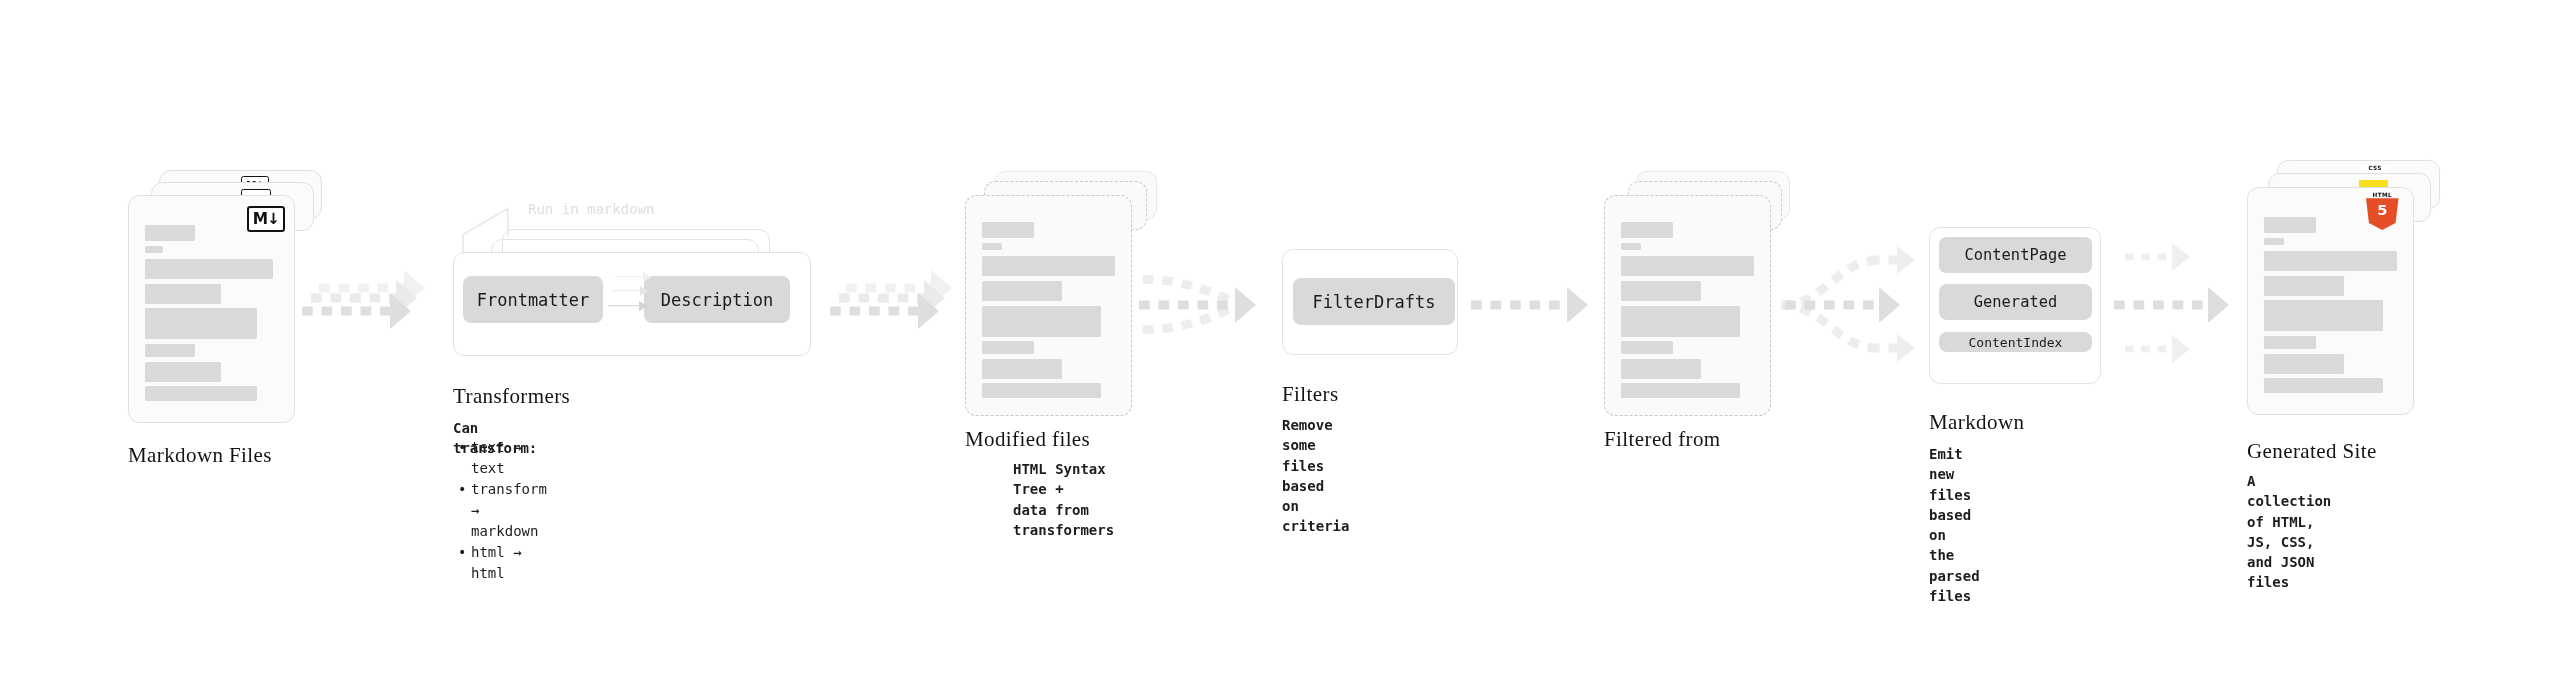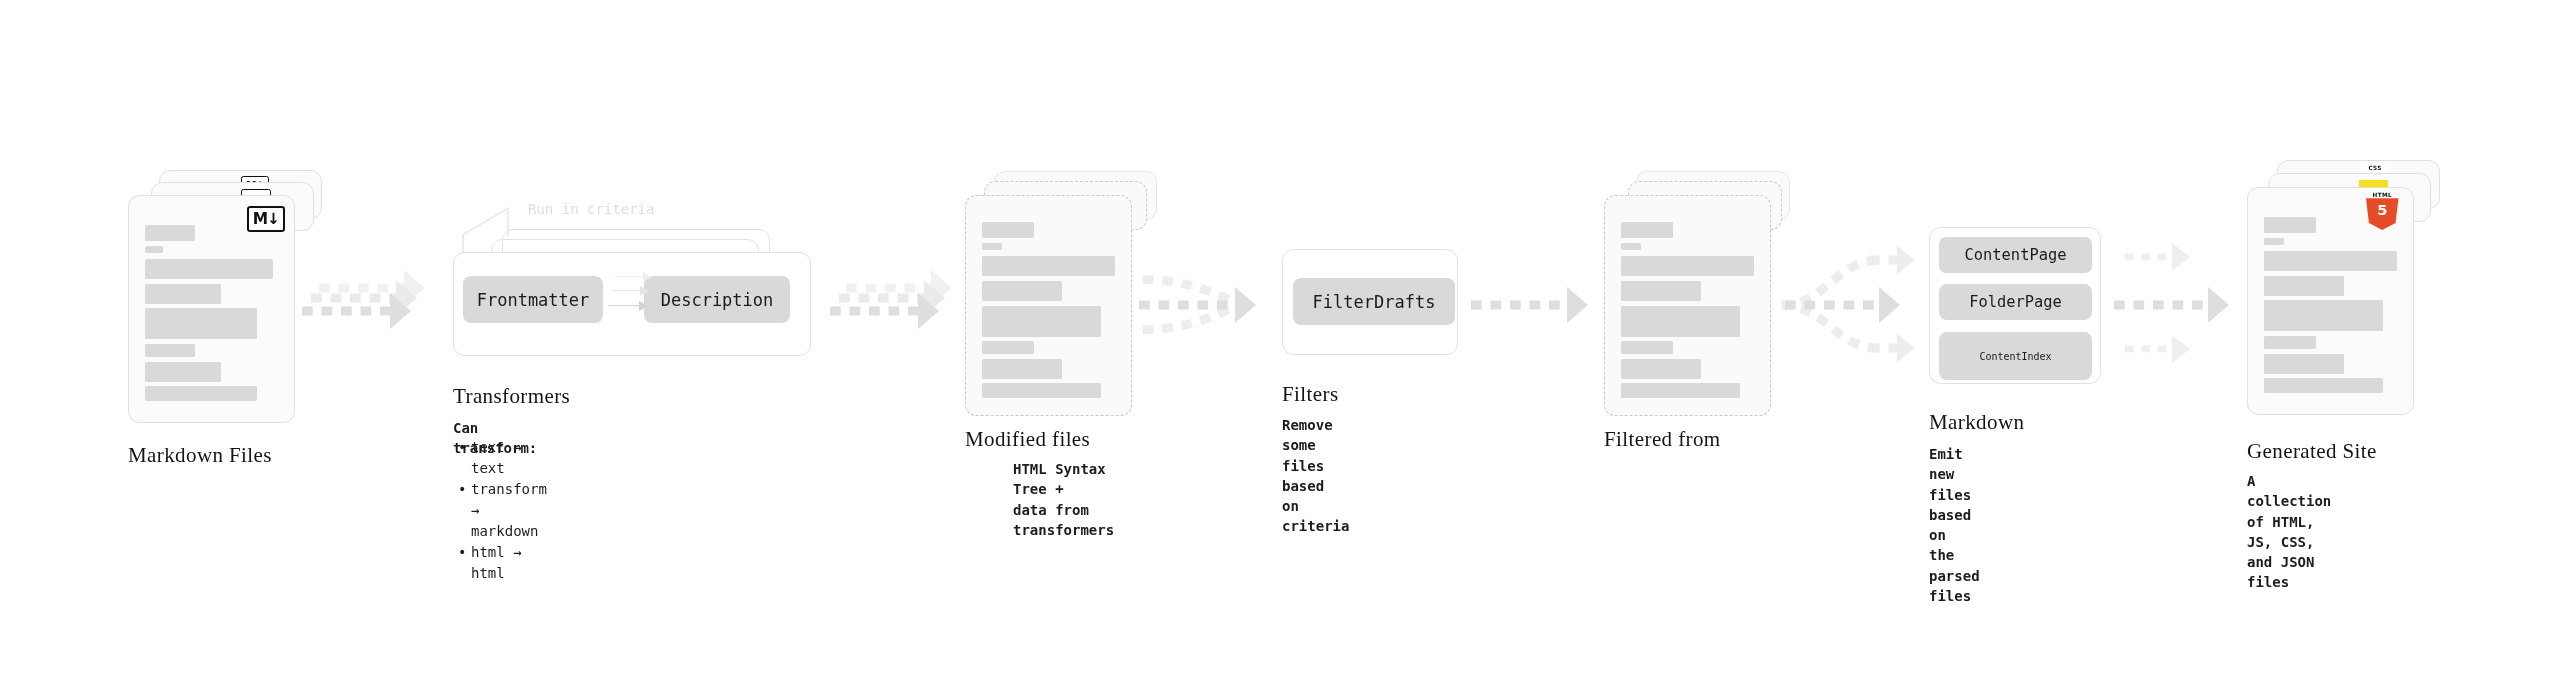--- a/index.html
+++ b/index.html
@@ -118,21 +118,21 @@
   <div class="arrow" style="left:302px;top:292px;width:114px;height:37px;color:#dedede;">
     <div class="shaft" style="width:91px;"></div>
       <div class="head" style="left:88px;"></div>
     </div>
 
   <div class="node">
 
     <svg class="conn" style="left:463px;top:202px;width:106px;height:57px;" viewBox="0 0 130 70" width="106" height="57">
       <path d="M 0 70 L 0 40 L 55 8 L 55 42" fill="none" stroke="#e9e9e9" stroke-width="2"></path>
     </svg>
-    <div class="note" style="left:528px;top:201px;">Run in criteria</div>
+    <div class="note" style="left:528px;top:201px;">Run in markdown</div>
 
     <div class="group ghost" style="left:502px;top:229px;width:268px;height:99px;"></div>
     <div class="group ghost" style="left:491px;top:239px;width:268px;height:99px;"></div>
 
     <div class="chip ghost2" style="left:524px;top:254px;width:104px;height:42px;"></div>
     <div class="chip ghost2" style="left:668px;top:254px;width:104px;height:42px;"></div>
     <div class="chip ghost1" style="left:487px;top:265px;width:104px;height:42px;"></div>
     <div class="chip ghost1" style="left:657px;top:265px;width:112px;height:42px;"></div>
 
     <div class="group" style="left:453px;top:252px;width:358px;height:104px;"></div>
@@ -246,22 +246,22 @@
       <div class="head" style="left:94px;"></div>
     </div>
   <div class="arrow" style="left:1869px;top:332px;width:65px;height:32.5px;color:#ededed;">
     <div class="shaft" style="width:31px;"></div>
       <div class="head" style="left:28px;border-top-width:14px;border-bottom-width:14px;border-left-width:18px;"></div>
     </div>
 
   <div class="node">
     <div class="group" style="left:1929px;top:227px;width:172px;height:157px;"></div>
     <div class="chip" style="left:1939px;top:237px;width:153px;height:36px;font-size:15.4px;border-radius:7px;">ContentPage</div>
-    <div class="chip" style="left:1939px;top:284px;width:153px;height:36px;font-size:15.4px;">FolderPage</div>
-    <div class="chip" style="left:1939px;top:332px;width:153px;height:48px;font-size:10px;">ContentIndex</div>
+    <div class="chip" style="left:1939px;top:284px;width:153px;height:36px;font-size:15.4px;">Generated</div>
+    <div class="chip" style="left:1939px;top:332px;width:153px;height:20px;font-size:13px;">ContentIndex</div>
     <div class="title" style="left:1929px;top:410px;">Markdown</div>
     <div class="sub" style="left:1929px;top:444px;">Emit new files based on
 the parsed files</div>
   </div>
 
   <div class="arrow" style="left:2125px;top:241px;width:89px;height:32.5px;color:#efefef;">
     <div class="shaft" style="width:50px;height:7.3px;background-size:16.3px 7.3px;background-image:linear-gradient(to right,currentColor 0 9px,transparent 9px 16.3px);"></div>
     <div class="head" style="left:47px;border-top-width:14px;border-bottom-width:14px;border-left-width:18px;"></div>
     </div>
   <div class="arrow" style="left:2114px;top:286px;width:122px;height:37px;color:#dedede;">

